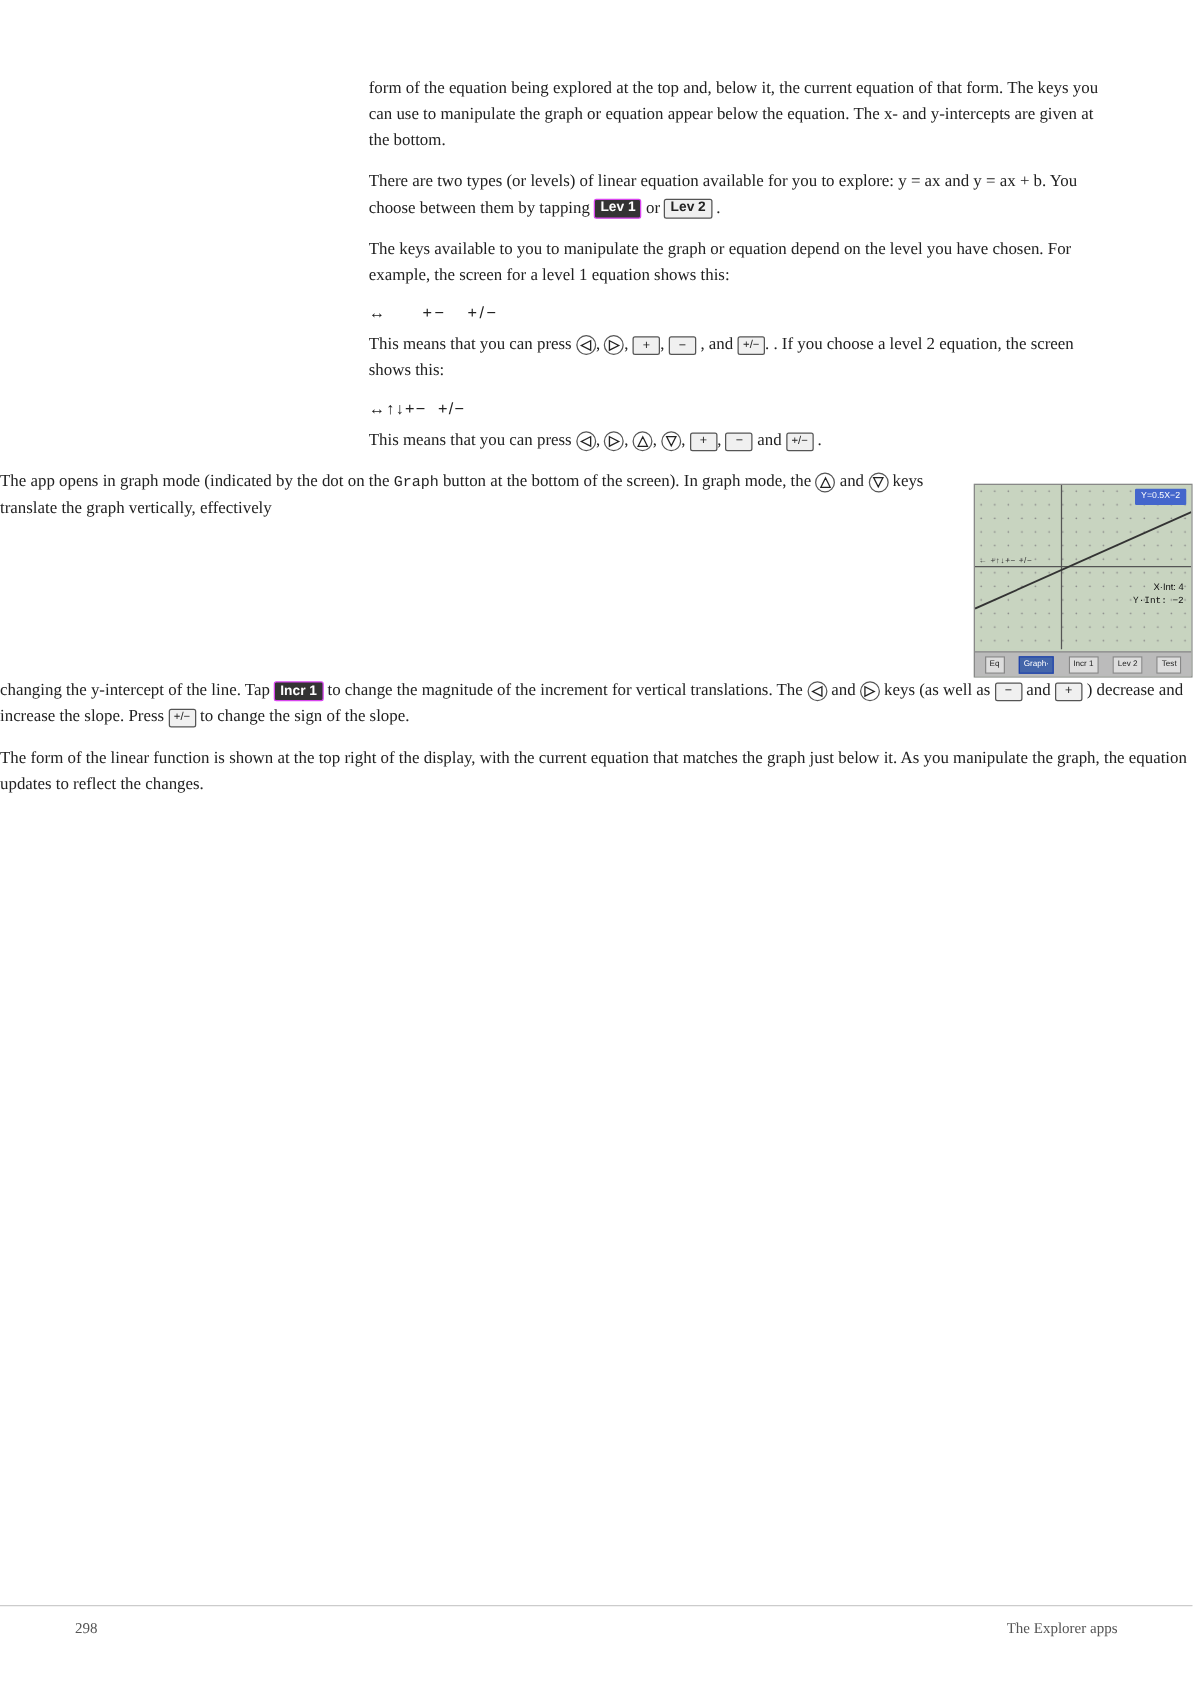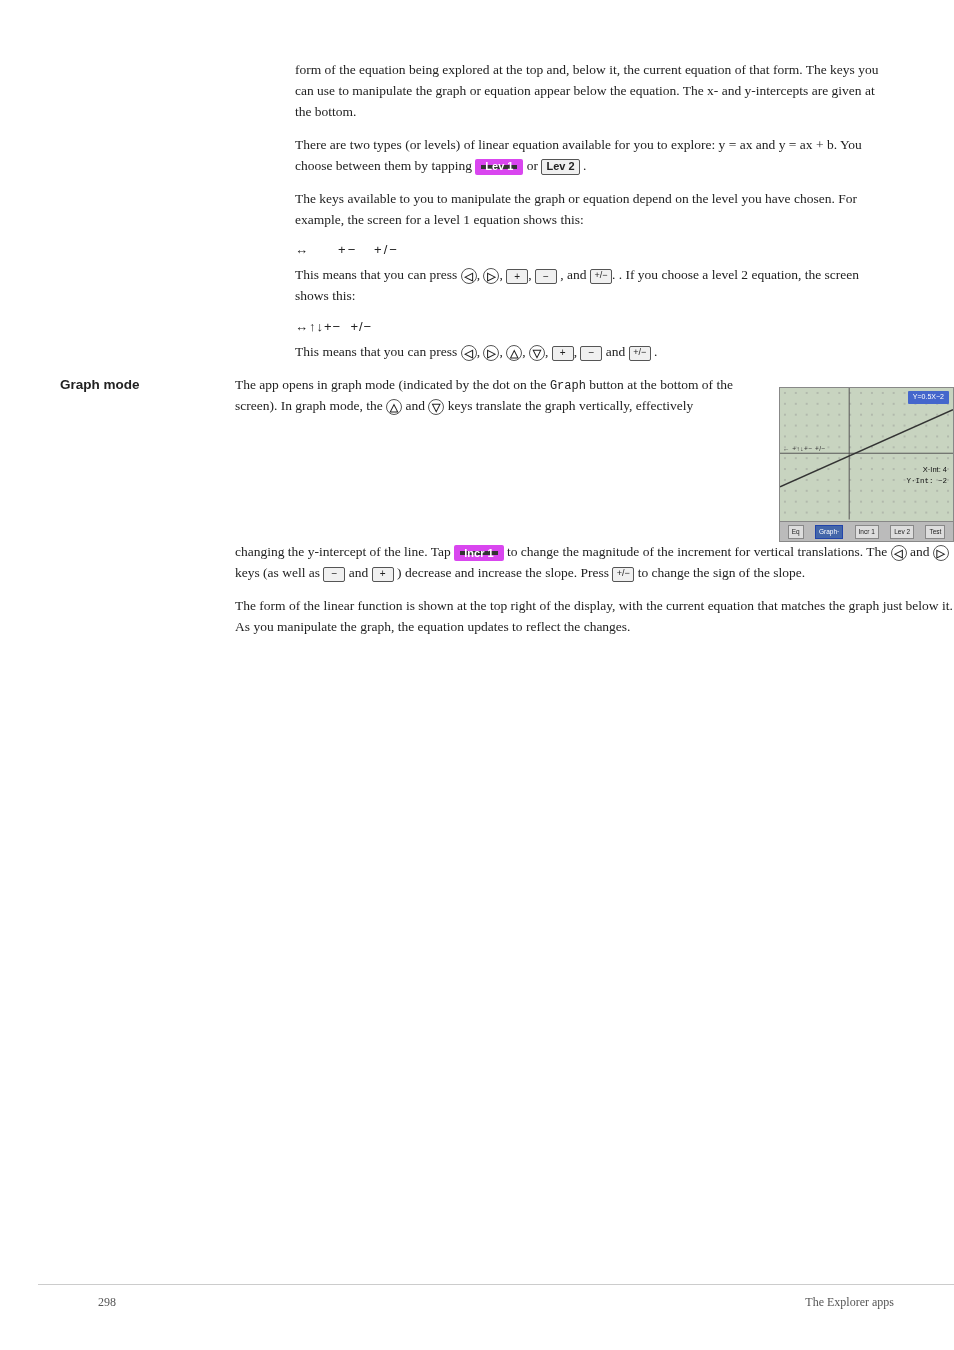--- a/index.html
+++ b/index.html
@@ -89,21 +89,21 @@
       min-width: 22px;
       height: 15px;
       font-family: Arial, sans-serif;
       vertical-align: middle;
     }
 
     .inline-key-filled {
       display: inline-flex;
       align-items: center;
       justify-content: center;
-      border: 6px solid #d946ef;
+      border: 1px solid #d946ef;
       border-radius: 2px;
       padding: 0 4px;
       font-size: 11px;
       background: #333;
       color: #fff;
       min-width: 28px;
       height: 16px;
       font-family: Arial, sans-serif;
       vertical-align: middle;
       font-weight: bold;
@@ -167,21 +167,20 @@
       bottom: 40px;
       left: 0;
       right: 0;
       display: flex;
       justify-content: space-between;
       padding: 14px 60px 0 60px;
       font-size: 12px;
       color: #555;
       border-top: 1px solid #ccc;
       padding-top: 10px;
-      margin-left: 38px;
     }
 
     .monospace {
       font-family: 'Courier New', monospace;
       font-size: 12px;
     }
   </style>
 </head>
 <body>
 
@@ -231,21 +230,20 @@
       <span class="inline-key-small">+</span>,
       <span class="inline-key-small">−</span>
       <span>and</span>
       <span class="inline-key-small" style="font-size:9px;">+/−</span>
       <span>.</span>
     </p>
 
   </div>
 
   <div class="section-row">
-    <div class="section-label">Graph mode</div>
     <div class="section-content">
       <div class="section-content-inline">
         <div class="section-text">
           <p class="paragraph">
             <span>The app opens in graph mode (indicated by the dot on the</span>
             <span class="monospace">Graph</span>
             <span>button at the bottom of the screen). In graph mode, the</span>
             <span class="circle-key">△</span>
             <span>and</span>
             <span class="circle-key">▽</span>

